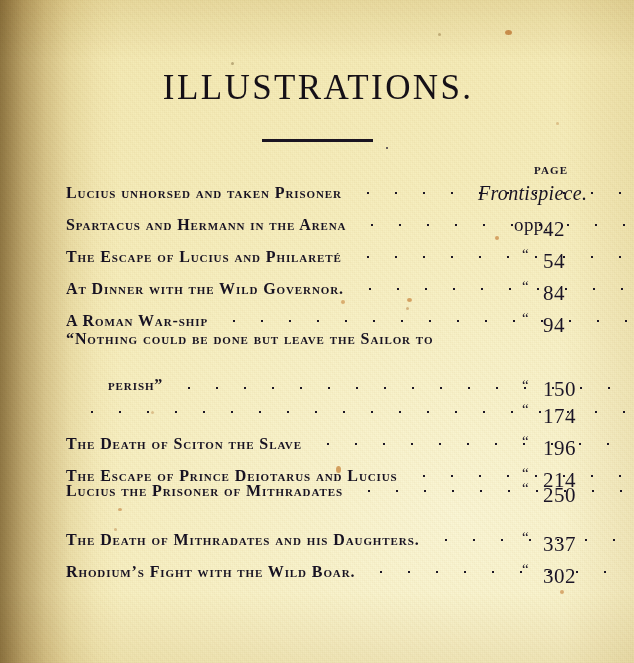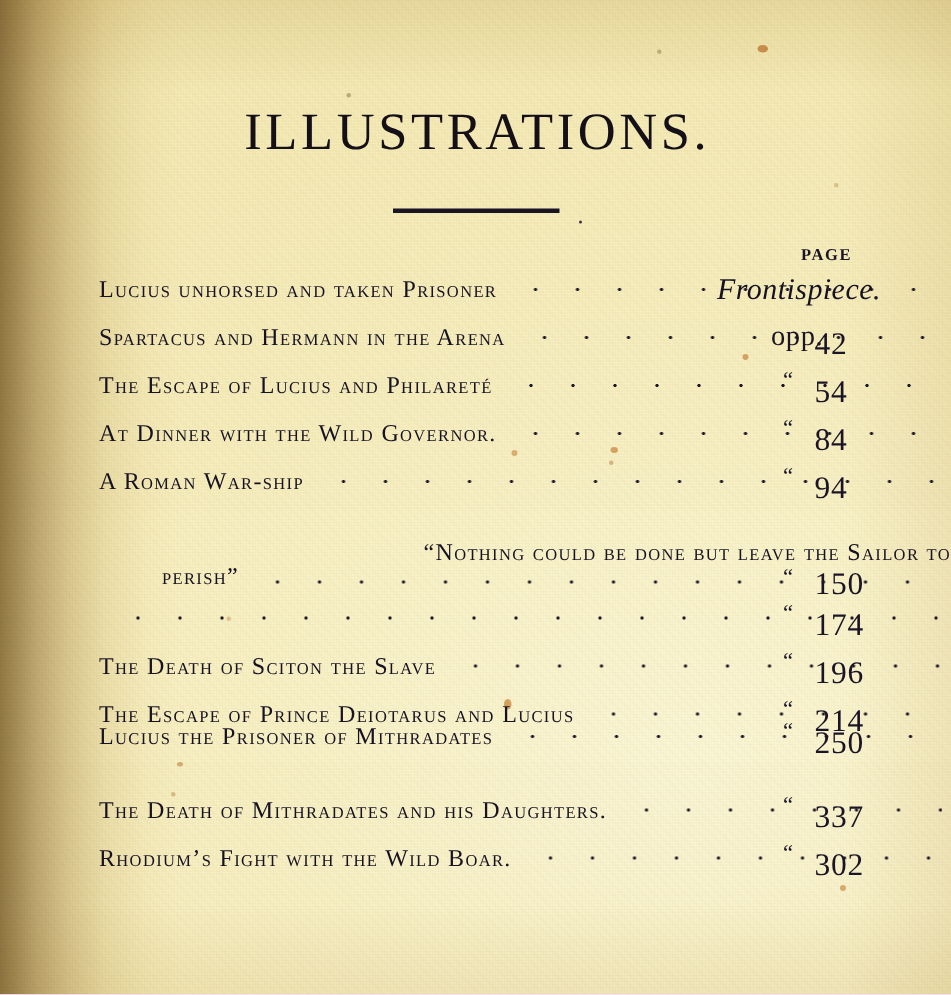--- a/index.html
+++ b/index.html
@@ -148,20 +148,21 @@
     align-items: baseline;
     white-space: nowrap;
   }
 
   .entry-title {
     font-size: 16px;
     font-variant: small-caps;
     letter-spacing: 0.9px;
     color: #171222;
     flex: 0 0 auto;
+    font-weight: bold;
   }
 
   .entry-title.indented {
     margin-left: 42px;
   }
 
   
   .leaders {
     flex: 1 1 auto;
     position: relative;
@@ -283,21 +284,21 @@
       <span class="pageno">84</span>
     </div>
 
     <div class="entry" style="top:310px;text-align:center;">
       <span class="entry-title">A Roman War-ship</span>
       <span class="leaders"></span>
       <span class="ditto">“</span>
       <span class="pageno">94</span>
     </div>
 
-    <div class="entry" style="top:360px;justify-content:flex-end;">
+    <div class="entry" style="top:330px;">
       <span class="entry-title">“Nothing could be done but leave the Sailor to</span>
     </div>
 
     <div class="entry" style="top:374px;align-items:center;">
       <span class="entry-title indented">perish”</span>
       <span class="leaders"></span>
       <span class="ditto">“</span>
       <span class="pageno">150</span>
     </div>
 

